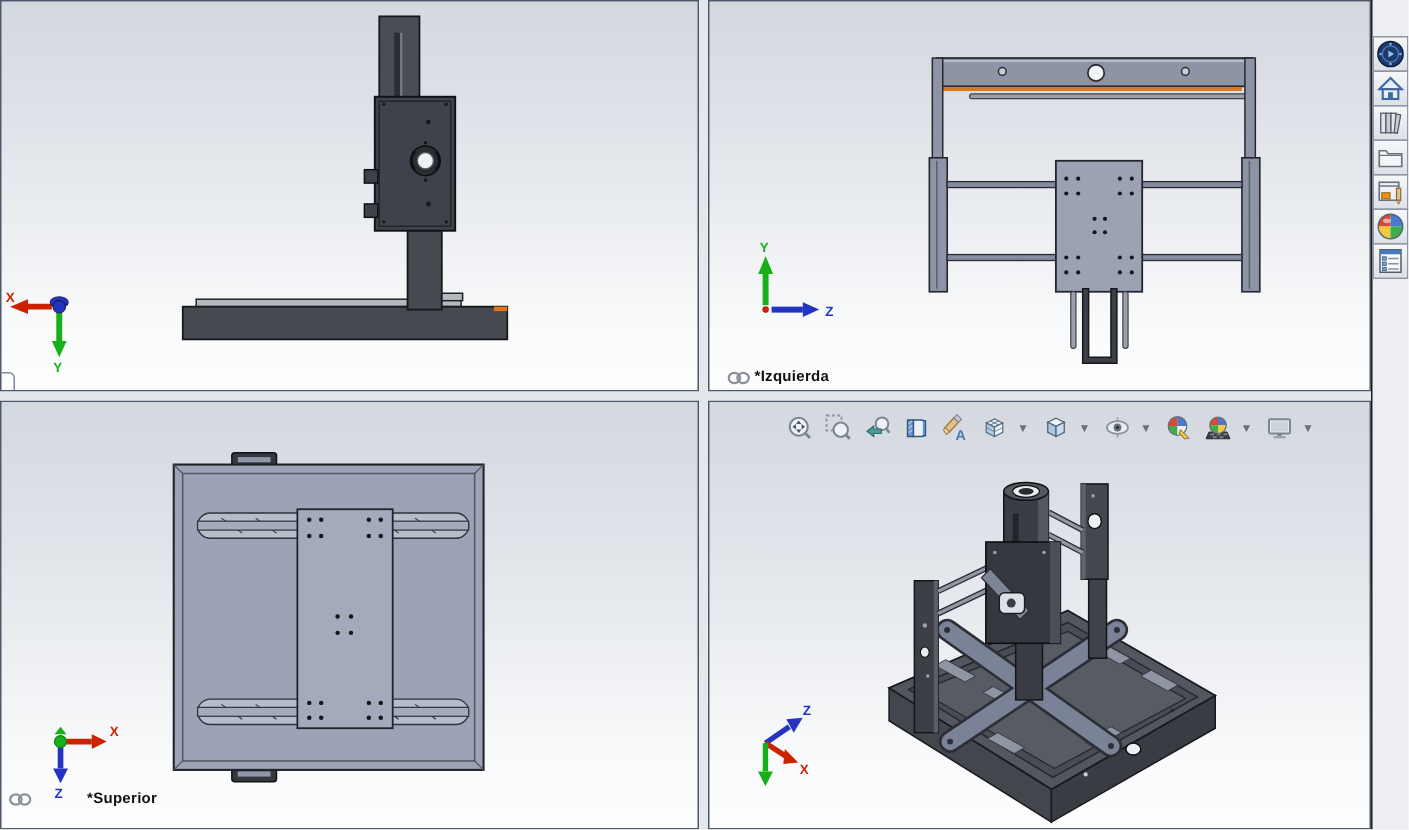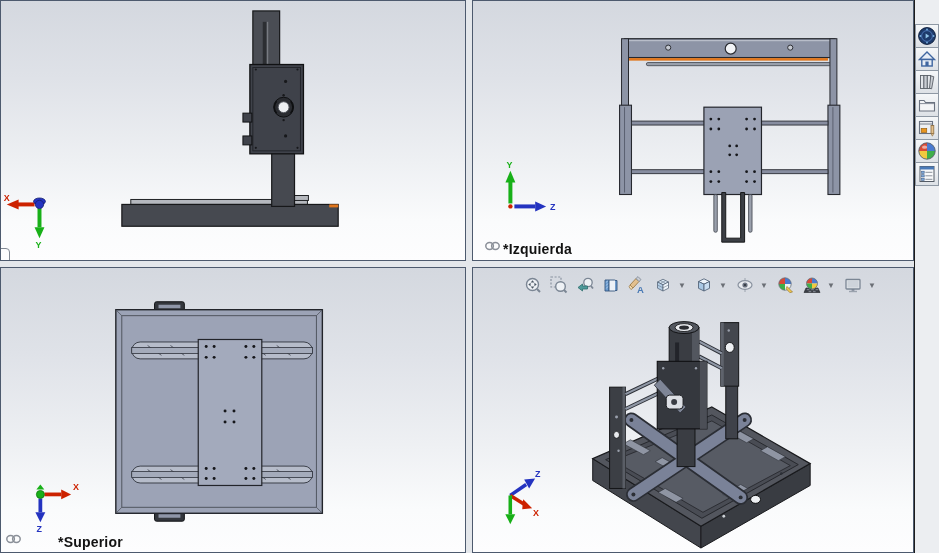--- a/index.html
+++ b/index.html
@@ -6,24 +6,24 @@
   .workspace{position:relative;width:939px;height:553px;overflow:hidden;background:#e8eaed;}
   .viewport{position:absolute;overflow:hidden;border:1px solid #4d5a6e;box-sizing:border-box;
     background:linear-gradient(to bottom,#d4d8df 0%,#dfe2e8 30%,#eef0f3 62%,#fafbfc 85%,#fdfdfe 100%);}
   .vp-tl{left:0;top:0;width:466px;height:261px;}
   .vp-tr{left:472px;top:0;width:442px;height:261px;}
   .vp-bl{left:0;top:267px;width:466px;height:286px;}
   .vp-br{left:472px;top:267px;width:442px;height:286px;}
   .splitter-v{position:absolute;left:466px;top:0;width:6px;height:553px;background:#e4e7eb;cursor:col-resize;}
   .splitter-h{position:absolute;left:0;top:261px;width:914px;height:6px;background:#e4e7eb;cursor:row-resize;}
   .vp-svg{position:absolute;left:0;top:0;width:100%;height:100%;}
-  .view-label{position:absolute;display:flex;gap:3px;
-    font-size:14px;font-weight:bold;color:#121212;letter-spacing:0.2px;}
+  .view-label{position:absolute;display:flex;align-items:center;gap:3px;
+    font-size:10px;font-weight:bold;color:#121212;letter-spacing:0.2px;}
   .lbl-tr{left:12px;bottom:3px;}
-  .lbl-bl{left:5px;bottom:2px;gap:37px;}
+  .lbl-bl{left:5px;bottom:14px;gap:37px;}
   .frag{position:absolute;left:-6px;bottom:-5px;width:13px;height:15px;border:1px solid #818893;border-radius:4px;background:transparent;}
   
   .hud-toolbar{position:absolute;top:5px;left:48px;display:flex;align-items:center;gap:2px;}
   .hud-btn{width:24px;height:24px;display:flex;align-items:center;justify-content:center;border-radius:2px;}
   .hud-dd{width:10px;height:24px;display:flex;align-items:center;justify-content:center;color:#6b6f76;font-size:8px;margin-right:3px;}
   
   .task-pane{position:absolute;left:914px;top:0;width:25px;height:553px;background:#eceef1;border-left:1px solid #1c1c1c;box-sizing:border-box;}
   .tp-spacer{height:25px;}
   .tp-btn{width:24px;height:24px;box-sizing:border-box;border:1px solid #8e98a4;margin-top:-1px;
     background:linear-gradient(#f5f7f9,#dde1e6);display:flex;align-items:center;justify-content:center;}

